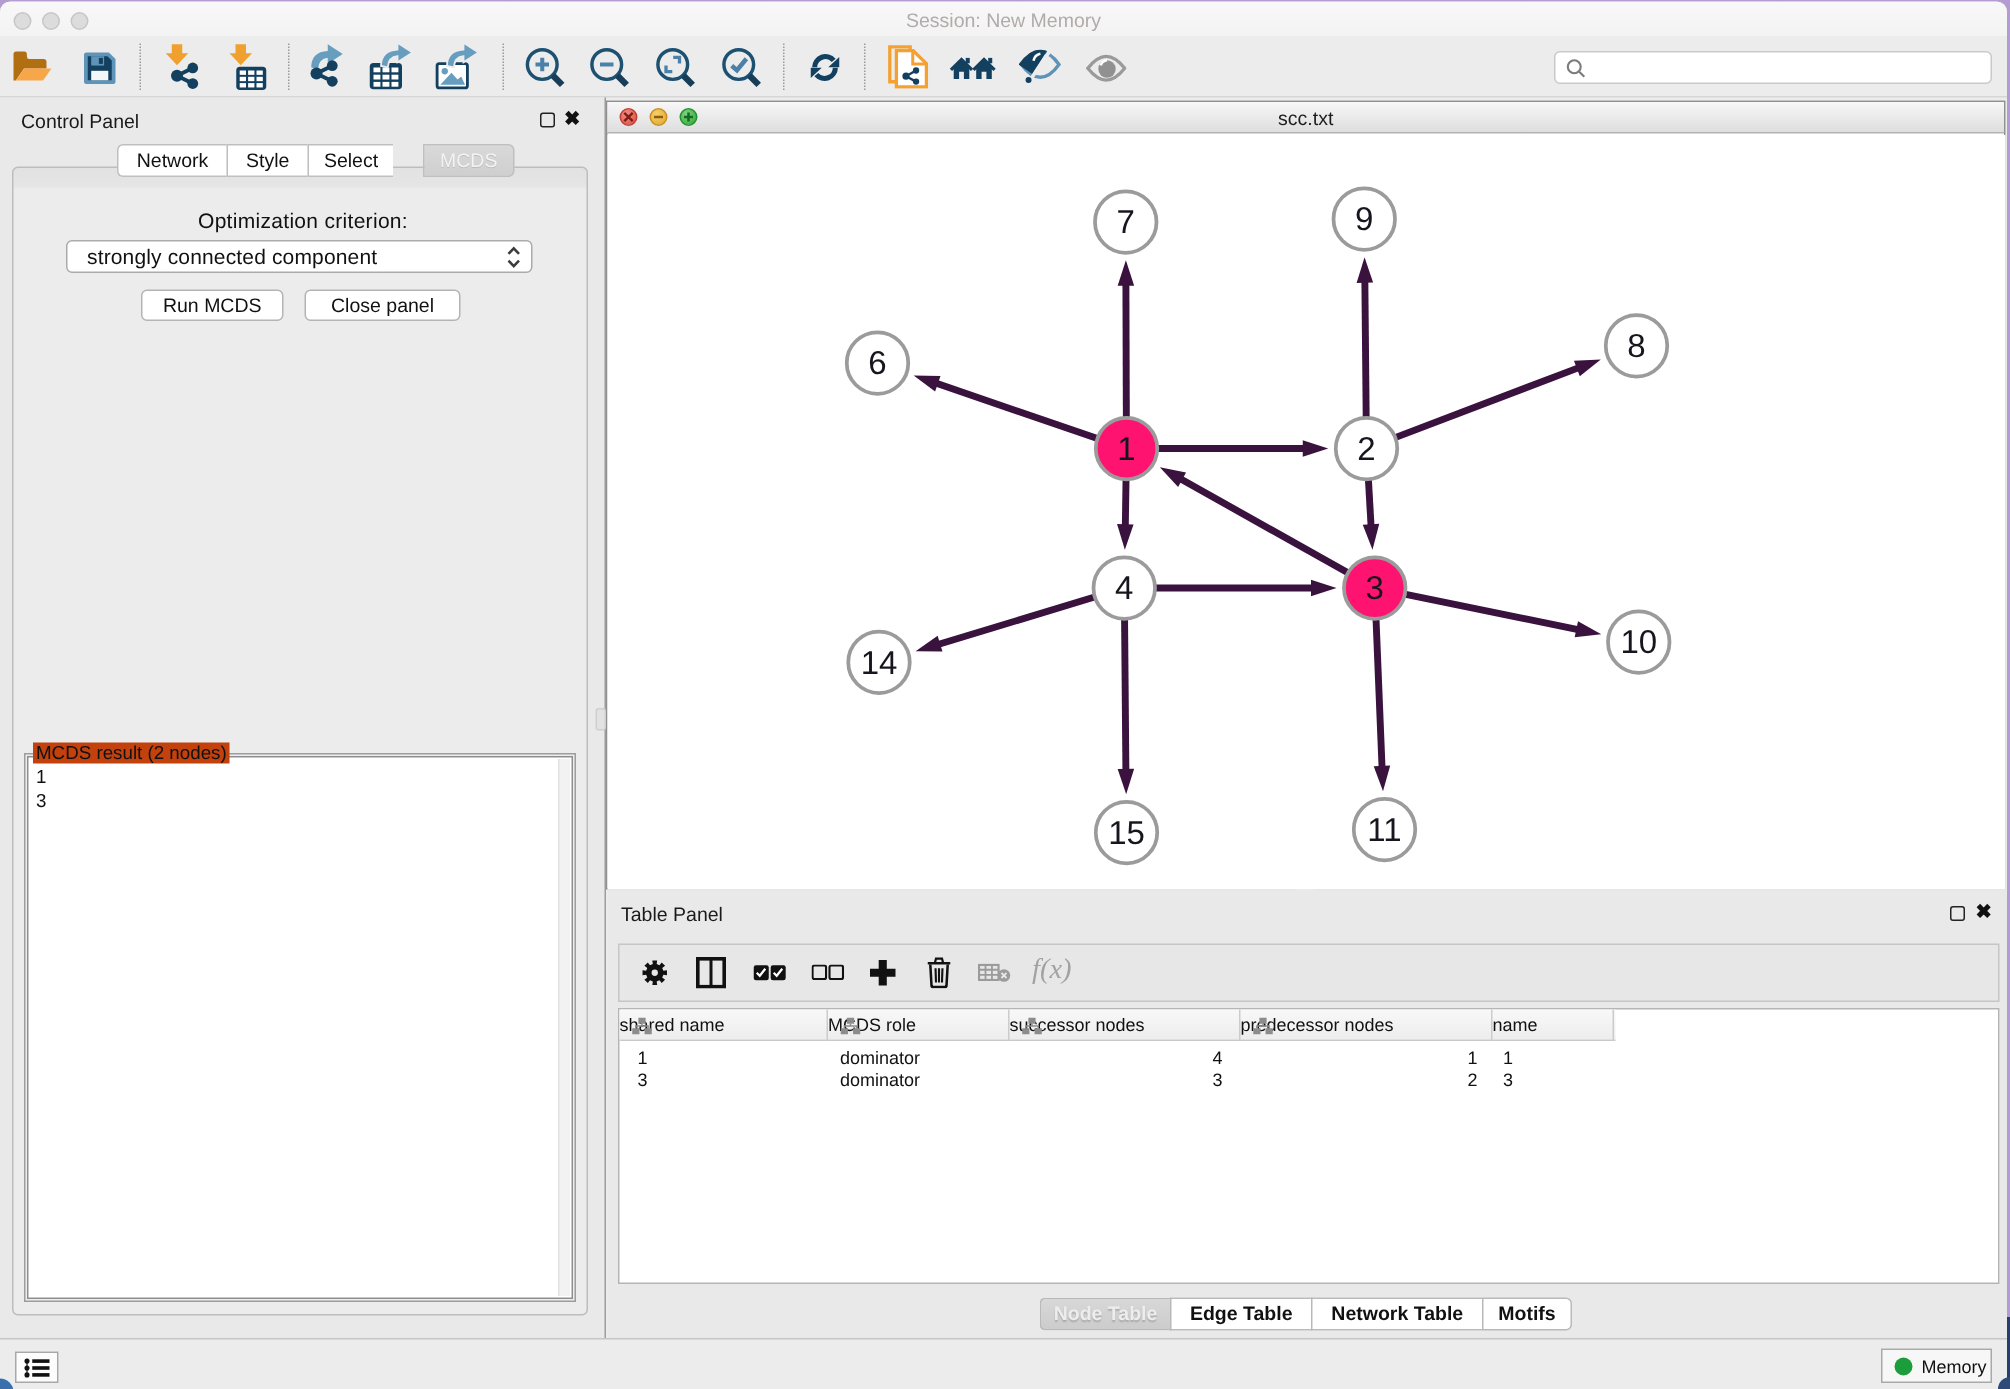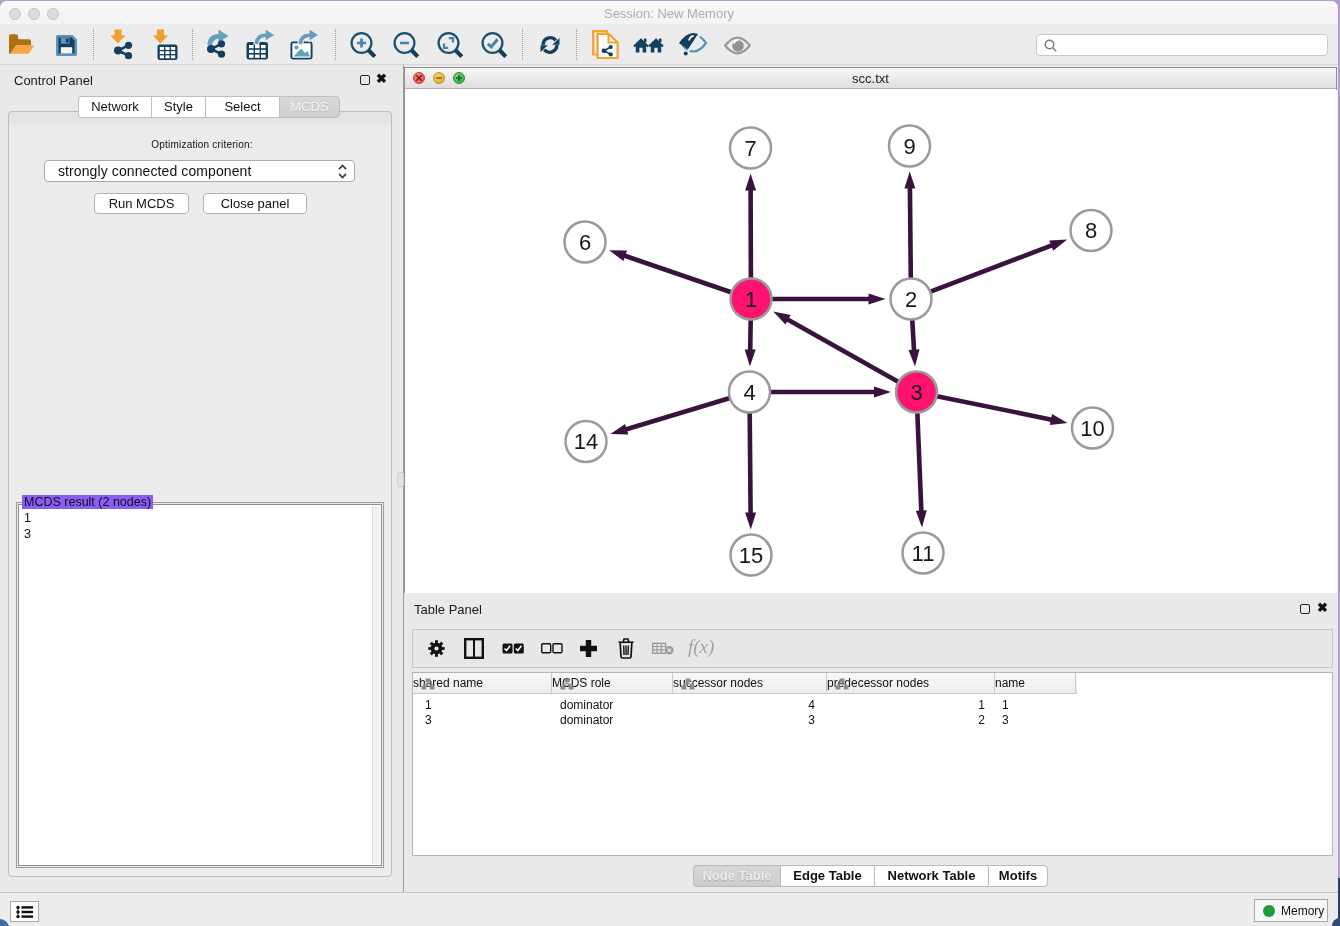--- a/index.html
+++ b/index.html
@@ -20,26 +20,26 @@
 .searchbox { position:absolute; left:1036px; top:10px; width:292px; height:22px; background:#fff; border:1px solid #c9c9c9; border-radius:4px; }
 
 .cpanel { position:absolute; left:0; top:64px; width:404px; height:827px; background:#e9e9e9; border-right:1px solid #9c9c9c; }
 .cp-title { position:absolute; left:14px; top:8px; font-size:13px; color:#1a1a1a; }
 .cp-float { position:absolute; left:360px; top:10px; width:10px; height:10px; border:1.5px solid #222; border-radius:2px; }
 .cp-close { position:absolute; left:376px; top:6px; font-size:13px; font-weight:bold; color:#111; }
 .cp-box { position:absolute; left:8px; top:46px; width:384px; height:766px; background:linear-gradient(#e2e2e2, #e5e5e5 12px, #ececec 14px); border:1px solid #bdbdbd; border-radius:4px; }
 .cp-tabs { position:absolute; left:78px; top:31px; height:22px; display:flex; font-size:13px; }
 .cp-tab { background:#fff; border:1px solid #bfbfbf; border-right:none; padding:0; line-height:20px; color:#111; text-align:center; box-sizing:border-box; }
 .cp-tab.first { border-radius:4px 0 0 4px; }
-.cp-tab.sel { background:linear-gradient(#d9d9d9,#cfcfcf); color:#f3f3f3; text-shadow:0 1px 0 #bbb; border-radius:0 4px 4px 0; border-right:1px solid #bfbfbf; }
-.opt-label { position:absolute; left:0; top:74px; width:404px; text-align:center; font-size:10px; letter-spacing:0.2px; color:#111; }
+.cp-tab.sel { background:linear-gradient(#d9d9d9,#cfcfcf); color:#f3f3f3; text-shadow:0 1px 0 #bbb; border-radius:0 4px 4px 0; border-right:1px solid #bfbfbf;margin-left:20px; }
+.opt-label { position:absolute; left:0; top:74px; width:404px; text-align:center; font-size:14px; letter-spacing:0.2px; color:#111; }
 .cp-select { position:absolute; left:44px; top:95px; width:311px; height:22px; background:#fff; border:1px solid #ababab; border-radius:4px; font-size:14px; letter-spacing:0.1px; color:#111; line-height:20px; padding-left:13px; }
 .cp-btn { position:absolute; top:128px; height:21px; background:#fff; border:1px solid #b4b4b4; border-radius:4px; font-size:13px; color:#111; text-align:center; line-height:19px; }
 .fieldset { position:absolute; left:16px; top:437px; width:368px; height:366px; border:1px solid #9d9d9d; }
-.fs-legend { position:absolute; left:5px; top:-8px; background:#8b5cf6; padding:0 2px; font-size:12.5px; color:#111; }
+.fs-legend { position:absolute; left:5px; top:-8px; background:#c2410c; padding:0 2px; font-size:12.5px; color:#111; }
 .fs-white { position:absolute; left:1px; top:1px; right:1px; bottom:1px; background:#fff; border:1px solid #8f8f8f; }
 .fs-scroll { position:absolute; right:1px; top:1px; width:8px; bottom:1px; background:#f2f2f2; border-left:1px solid #e0e0e0; }
 .fs-val { position:absolute; left:5px; font-size:12.5px; color:#111; }
 
 .sccwin { position:absolute; left:404px; top:66px; width:933px; height:526px; border:1px solid #909090; background:#fff; }
 .scc-title { position:absolute; left:0; top:0; width:100%; height:21px; background:linear-gradient(#f7f7f7,#dedede); border-bottom:1px solid #b3b3b3; }
 .scc-title .t { position:absolute; width:100%; text-align:center; top:3px; font-size:13px; color:#1c1c1c; }
 .light { position:absolute; top:4px; width:12px; height:12px; border-radius:50%; }
 .scc-canvas { position:absolute; left:0; top:22px; width:932px; height:503px; background:#fff; }
 
@@ -230,21 +230,21 @@
   </div>
 
   <div class="cpanel">
     <div class="cp-title">Control Panel</div>
     <div class="cp-float"></div>
     <div class="cp-close">✖</div>
     <div class="cp-box"></div>
     <div class="cp-tabs">
       <div class="cp-tab first" style="width:73px;">Network</div>
       <div class="cp-tab" style="width:54px;">Style</div>
-      <div class="cp-tab" style="width:74px;">Select</div>
+      <div class="cp-tab" style="width:57px;">Select</div>
       <div class="cp-tab sel" style="width:61px;">MCDS</div>
     </div>
     <div class="opt-label">Optimization criterion:</div>
     <div class="cp-select">strongly connected component
       <svg width="11" height="15" style="position:absolute;right:6px;top:3px" viewBox="0 0 11 15">
           <path d="M2 5.2 L5.5 1.5 L9 5.2 M2 9.8 L5.5 13.5 L9 9.8" fill="none" stroke="#3d3d3d" stroke-width="1.7"></path>
         </svg>
     </div>
     <div class="cp-btn" style="left:94px; width:95px;">Run MCDS</div>
     <div class="cp-btn" style="left:203px; width:104px;">Close panel</div>

